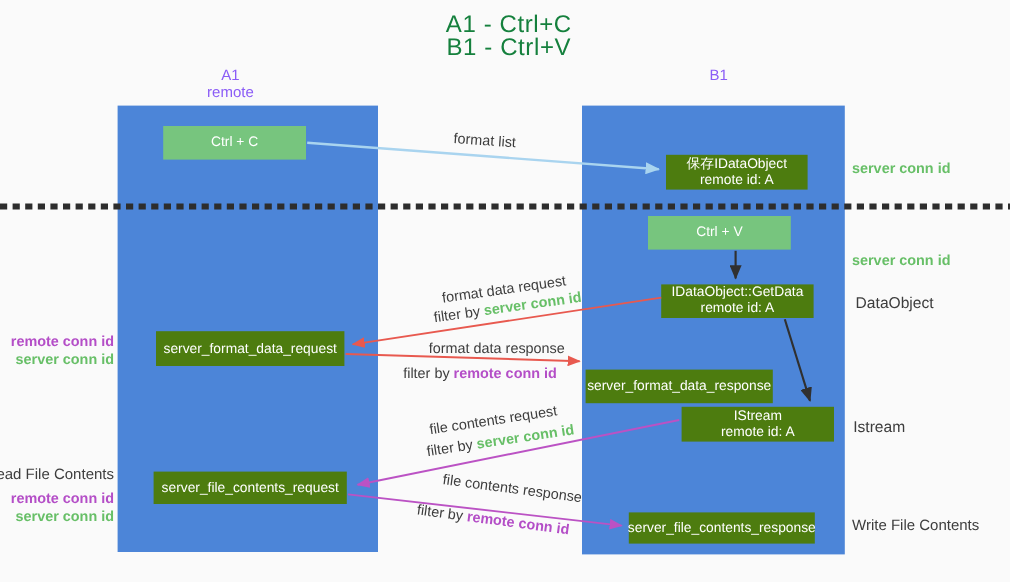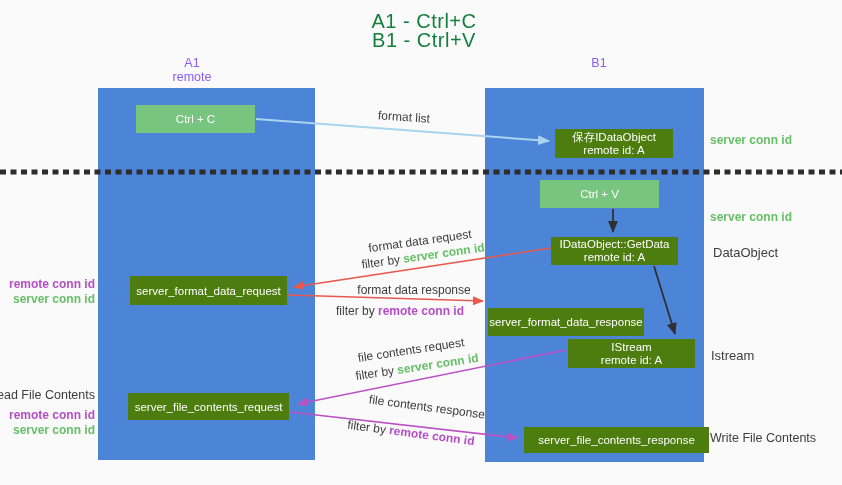--- a/index.html
+++ b/index.html
@@ -24,21 +24,21 @@
   .box.two-line { flex-direction:column; line-height:13px; }
 
   #ctrl-c        { left:136px; top:105px; width:119px; height:28px; }
   #ctrl-v        { left:528px; top:180px; width:119px; height:28px;margin-left:12px; }
   #save-dobj     { left:555px; top:129px; width:118px; height:29px; }
   #getdata       { left:551px; top:237px; width:127px; height:28px; }
   #fmt-req       { left:130px; top:276px; width:157px; height:29px; }
   #fmt-resp      { left:488px; top:288px; width:156px; height:28px;margin-top:20px; }
   #istream-box   { left:568px; top:339px; width:127px; height:29px; }
   #file-req      { left:128px; top:393px; width:161px; height:27px; }
-  #file-resp     { left:524px; top:427px; width:185px; height:26px; }
+  #file-resp     { left:524px; top:427px; width:155px; height:26px; }
 
   svg.overlay { position:absolute; left:0; top:0; width:842px; height:485px; pointer-events:none; }
 
   .arrow-label { position:absolute; font-size:12px; color:#3d3d3d; white-space:nowrap;
                  transform:translate(-50%,-50%); }
   .rot-n8  { transform:translate(-50%,-50%) rotate(-8deg); }
   .rot-n85 { transform:translate(-50%,-50%) rotate(-8.5deg); }
   .rot-p4  { transform:translate(-50%,-50%) rotate(4deg); }
   .rot-p75 { transform:translate(-50%,-50%) rotate(7.5deg); }
 

